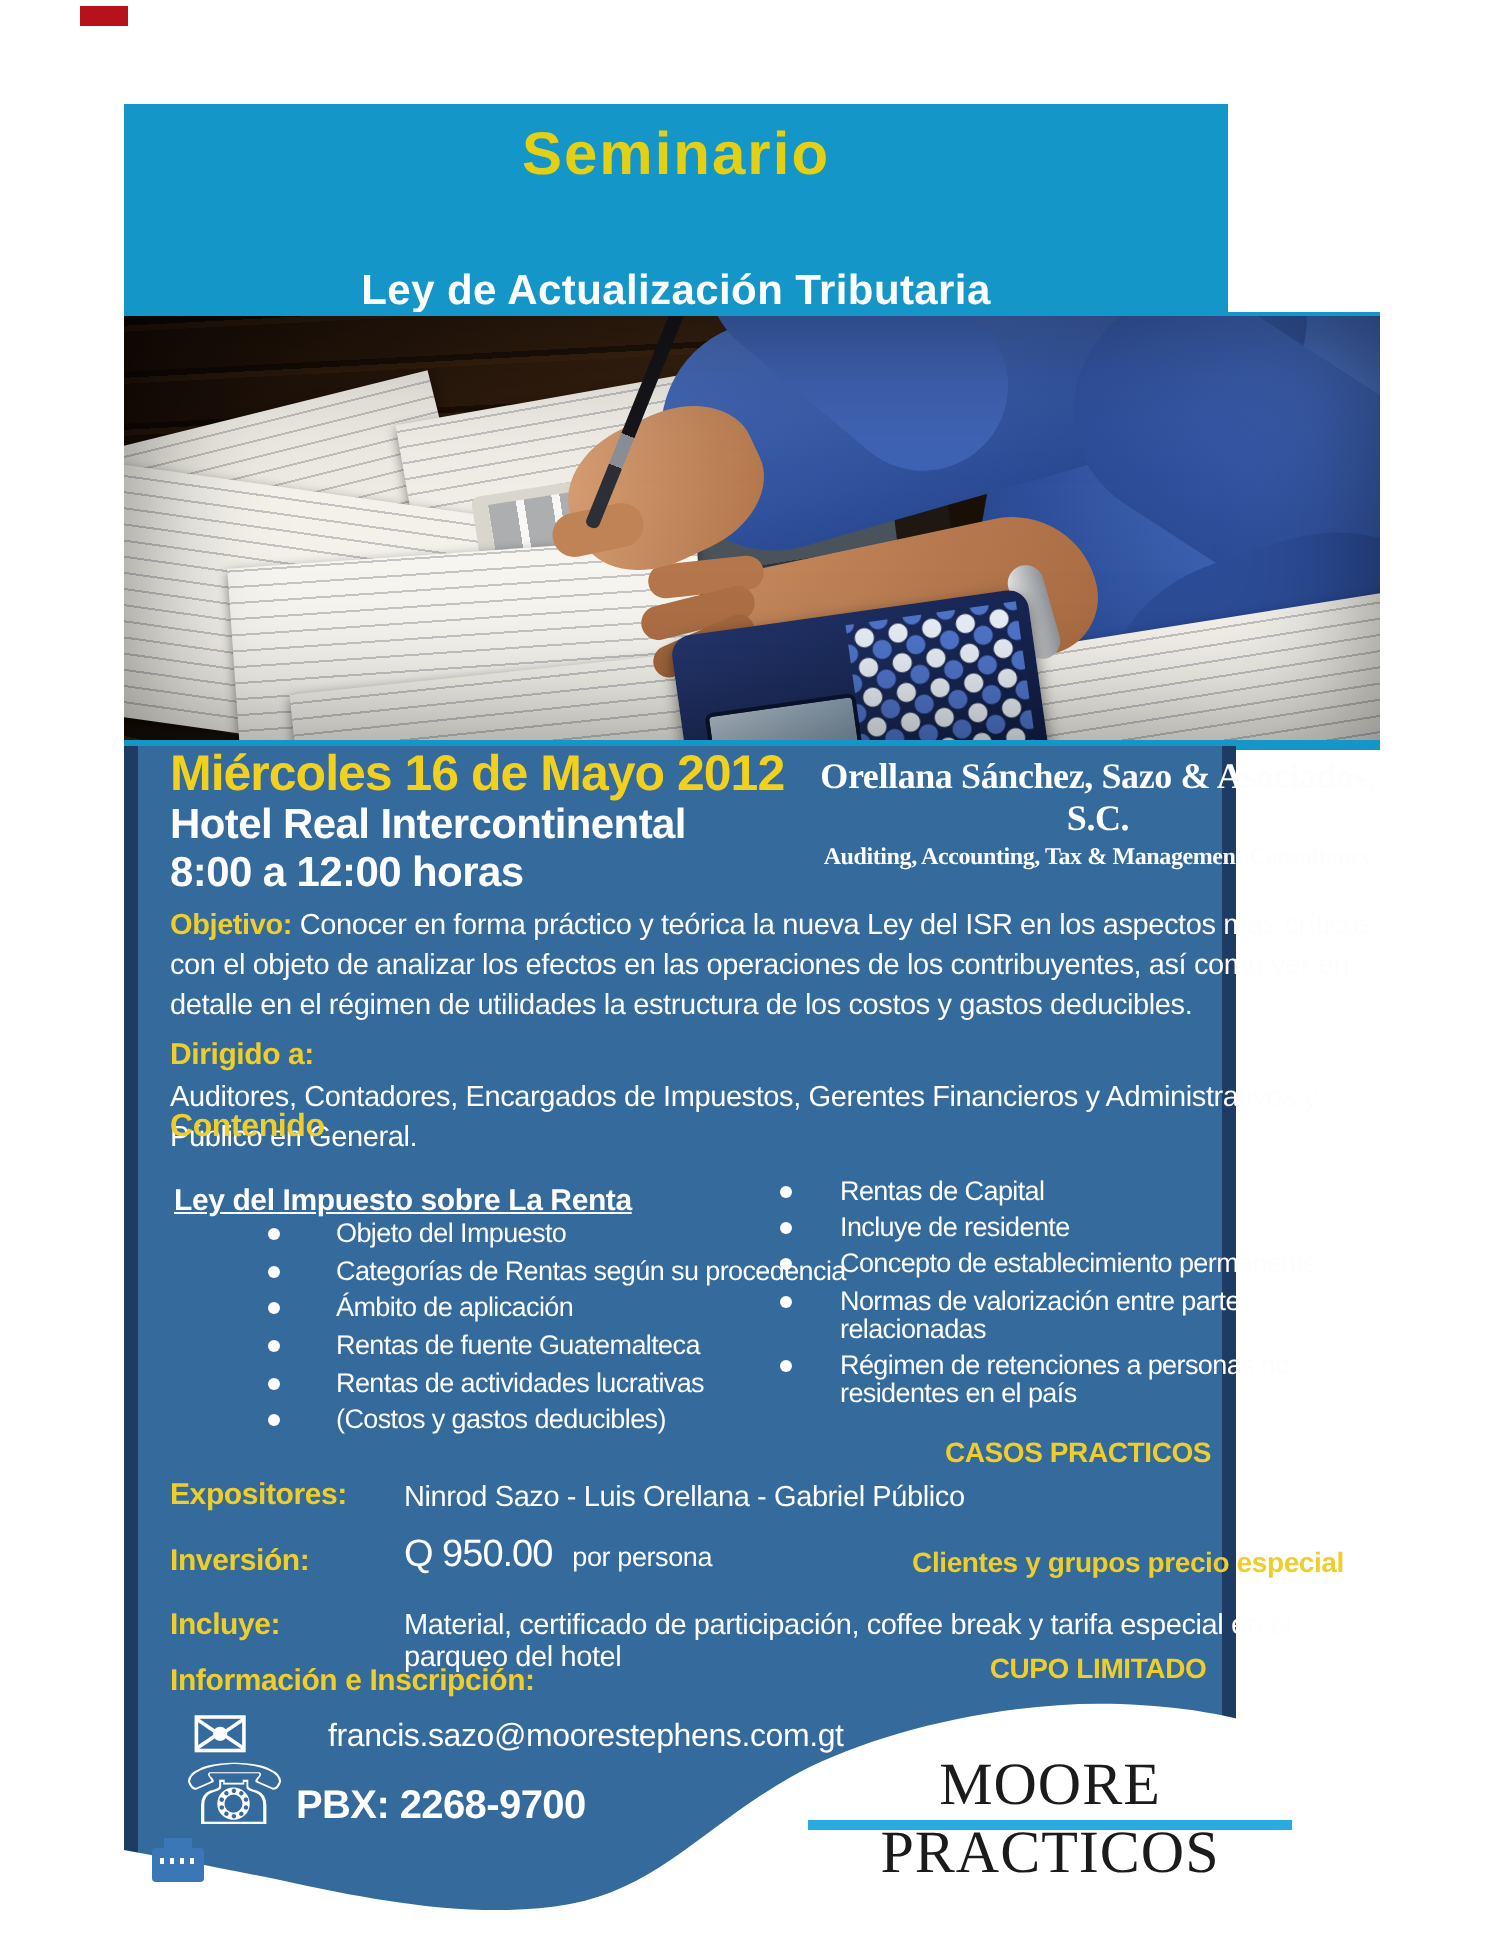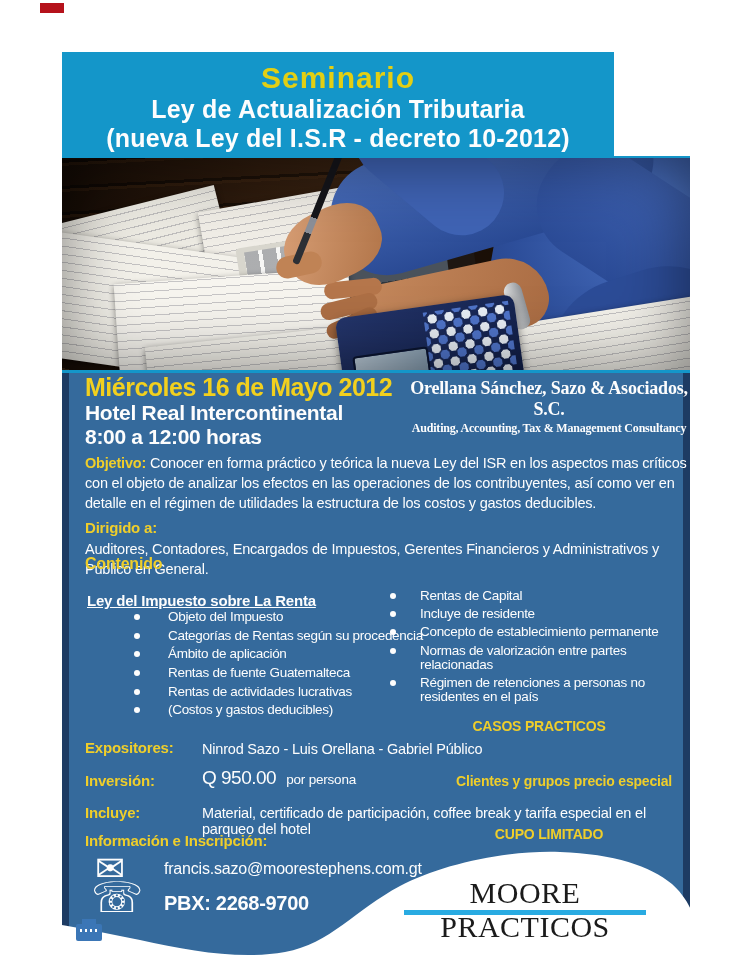--- a/index.html
+++ b/index.html
@@ -6,21 +6,21 @@
   .page{position:relative;width:750px;height:971px;background:#fff;overflow:hidden;
         font-family:"Liberation Sans",sans-serif;}
   .abs{position:absolute;}
 
   
   .red-mark{left:40px;top:3px;width:24px;height:10px;background:#b5121b;}
 
   
   .banner{left:62px;top:52px;width:552px;height:104px;background:#1496c9;text-align:center;}
   .banner .t1{margin-top:9px;font-size:30px;font-weight:bold;color:#e3cf13;letter-spacing:1px;}
-  .banner .t2{font-size:25px;font-weight:bold;color:#fdfdfd;letter-spacing:.2px;line-height:1.15;}
+  .banner .t2{font-size:21px;font-weight:bold;color:#fdfdfd;letter-spacing:.2px;line-height:1.15;margin-top:39px;}
 
   
   .photo{left:62px;top:156px;width:628px;height:212px;overflow:hidden;
          background:linear-gradient(100deg,#140b05 0%,#2e1b0d 30%,#3c2513 55%,#241307 80%,#170c05 100%);
          border-bottom:5px solid #1496c9;border-top:2px solid #1496c9;}
   .photo div{position:absolute;}
   .planks{left:-10px;top:-8px;width:400px;height:140px;transform:rotate(-3deg);opacity:.75;
     background:repeating-linear-gradient(180deg,rgba(0,0,0,.55) 0 3px,rgba(90,55,25,.25) 3px 6px,transparent 6px 26px);}
   .woodlight{left:0;top:96px;width:300px;height:120px;opacity:.5;
     background:repeating-linear-gradient(14deg,rgba(210,160,100,.35) 0 6px,transparent 6px 20px);}
@@ -65,21 +65,21 @@
     background:linear-gradient(140deg,#24356b,#101d45);box-shadow:0 3px 8px rgba(0,0,0,.5);}
   .calc-screen{left:12px;top:40px;width:72px;height:34px;border-radius:4px;border:2px solid #0b1530;
     background:linear-gradient(120deg,#b9c9d6,#7e95a8);}
   .calc-keys{left:88px;top:6px;width:86px;height:74px;
     background-image:radial-gradient(circle at 50% 50%,#e8eef5 0 4.5px,transparent 5px),
                      radial-gradient(circle at 50% 50%,#4f74c9 0 4.5px,transparent 5px);
     background-size:17px 15px,17px 15px;background-position:0 0,8px 52px;}
   .vignette{left:0;top:0;width:628px;height:212px;box-shadow:inset 0 0 70px rgba(0,0,0,.5);}
 
   
-  .panel{left:62px;top:373px;width:628px;height:585px;background:#356a9c;
+  .panel{left:62px;top:373px;width:556px;height:585px;background:#356a9c;
          border-left:7px solid #1d3b63;border-right:7px solid #1d3b63;box-sizing:border-box;
          color:#fdfdfd;letter-spacing:-.2px;}
   .panel .abs{position:absolute;}
   .ylbl{color:#efce2a;font-weight:bold;}
   .date-line{left:16px;top:0;font-size:25px;font-weight:bold;color:#f2d01e;letter-spacing:-.5px;}
   .venue-line{left:16px;top:28px;font-size:21px;font-weight:bold;letter-spacing:-.3px;}
   .time-line{left:16px;top:52px;font-size:21px;font-weight:bold;letter-spacing:-.3px;}
   .firm{left:330px;top:5px;width:300px;text-align:center;font-family:"Liberation Serif",serif;}
   .firm .fname{font-size:18px;font-weight:bold;letter-spacing:-.2px;}
   .firm .ftag{font-size:12px;font-weight:bold;margin-top:1px;}
@@ -100,21 +100,21 @@
   .row-val{left:133px;font-size:14.5px;letter-spacing:-.2px;}
   .price{font-size:19px;font-weight:normal;letter-spacing:-.5px;}
   .price-unit{font-size:13.5px;margin-left:10px;}
   .promo{left:380px;top:400px;width:230px;text-align:center;font-size:14px;}
   .cupo{left:390px;top:453px;width:180px;text-align:center;font-size:14px;}
   .info-lbl{left:16px;top:459px;font-size:15px;}
   .icon{font-family:"DejaVu Sans",sans-serif;color:#fdfdfd;line-height:1;}
   .env-icon{left:26px;top:478px;font-size:36px;}
   .phone-icon{left:22px;top:504px;font-size:42px;}
   .email-txt{left:95px;top:487px;font-size:16px;letter-spacing:-.2px;}
-  .pbx-txt{left:95px;top:519px;font-size:20px;font-weight:bold;letter-spacing:-.3px;}
+  .pbx-txt{left:79px;top:519px;font-size:20px;font-weight:bold;letter-spacing:-.3px;}
 
   
   .curve-svg{left:0;top:848px;width:750px;height:123px;}
   .logo{left:400px;top:876px;width:250px;text-align:center;
         font-family:"Liberation Serif",serif;font-size:30px;color:#1b1b1b;letter-spacing:.5px;}
   .logo-bar{left:404px;top:910px;width:242px;height:5px;background:#29abe2;}
   .fax-icon{left:76px;top:924px;width:26px;height:17px;background:#3b76b6;border-radius:2px;}
   .fax-icon::before{content:"";position:absolute;left:6px;top:-5px;width:14px;height:6px;background:#3b76b6;}
   .fax-icon::after{content:"";position:absolute;left:4px;top:5px;width:18px;height:3px;
         background:repeating-linear-gradient(90deg,#fff 0 2px,transparent 2px 5px);}

